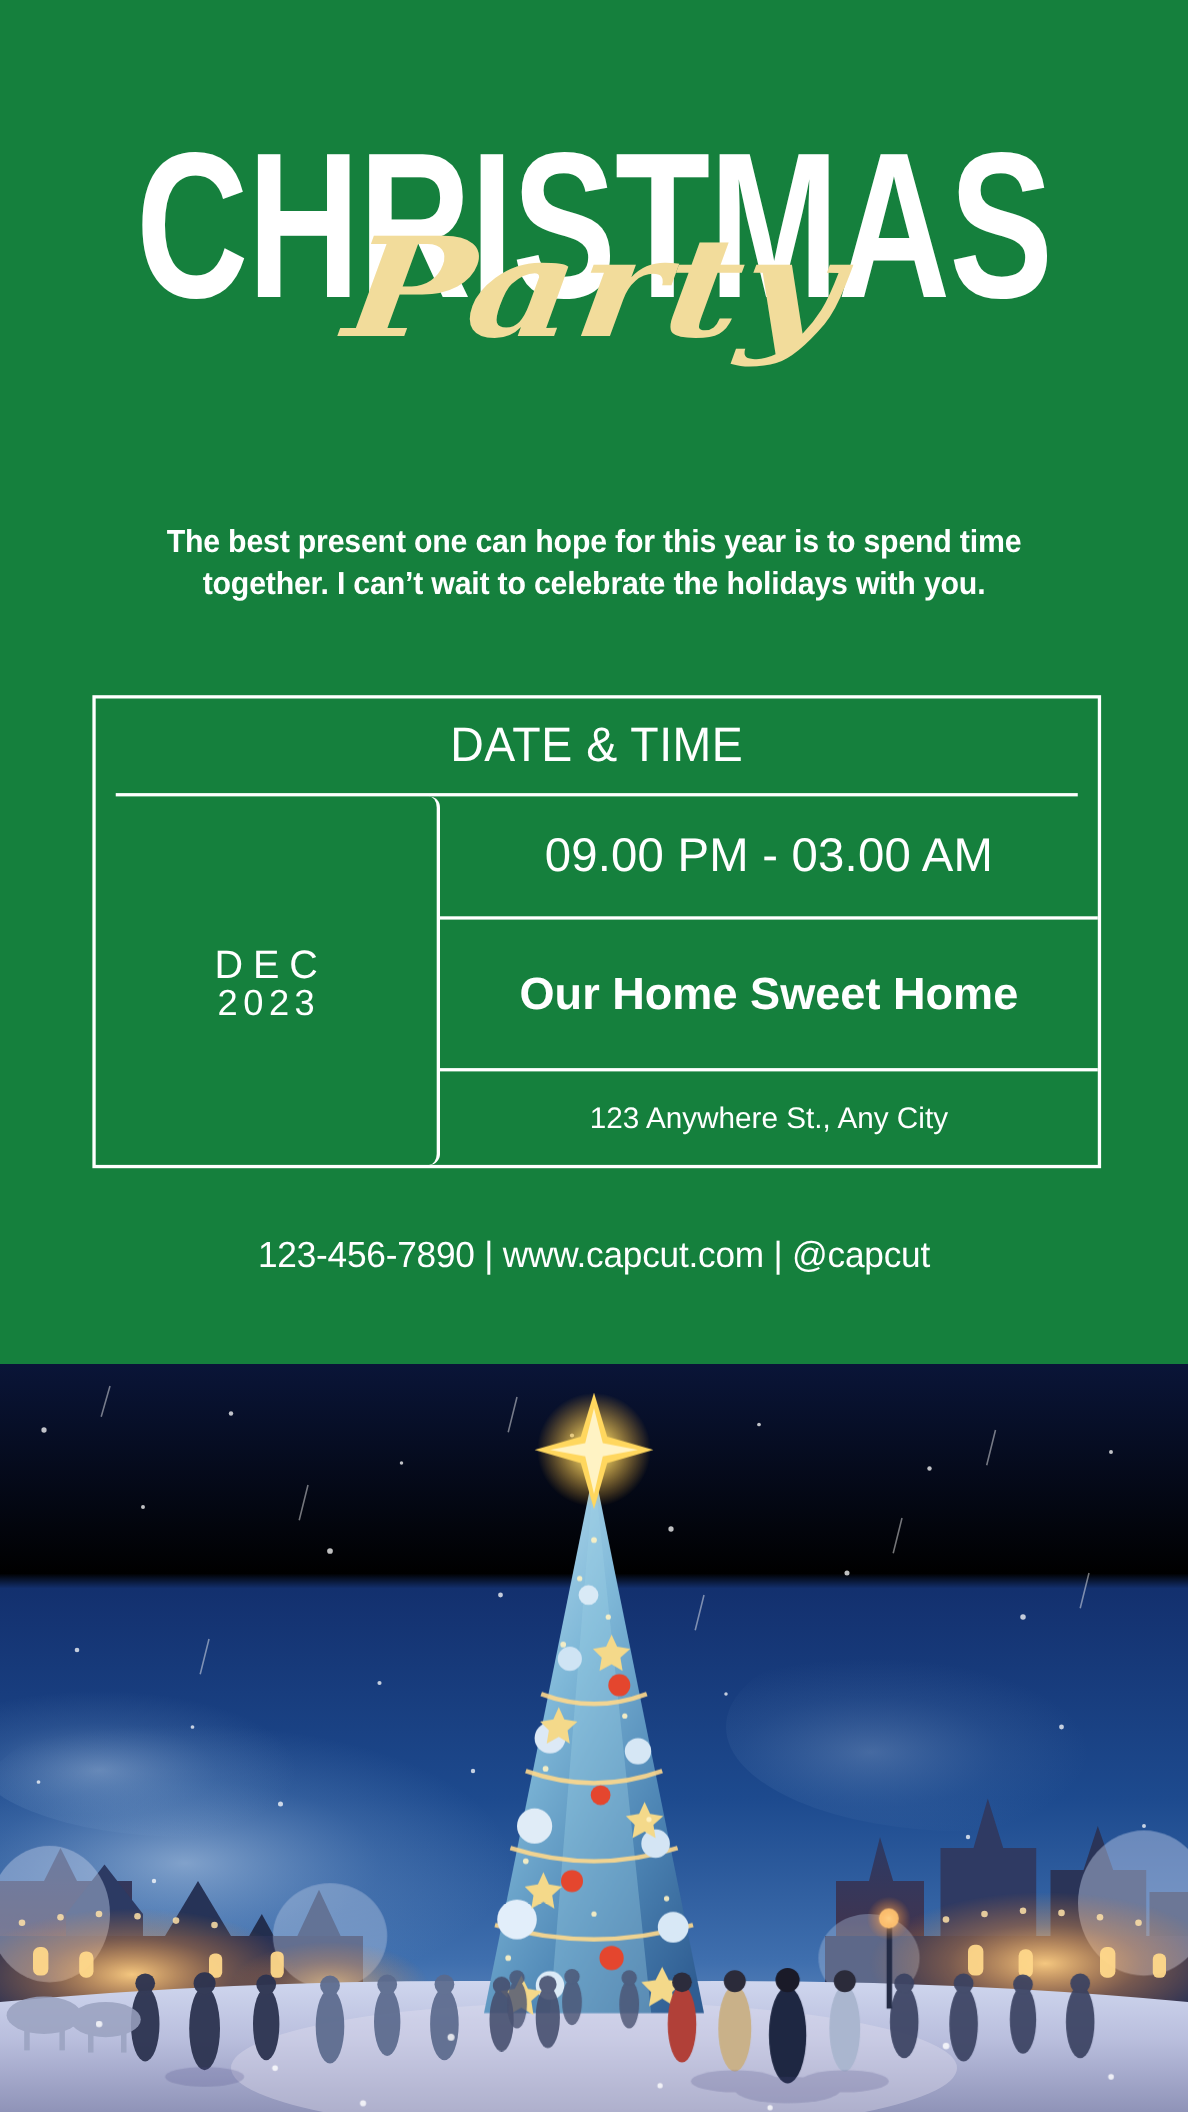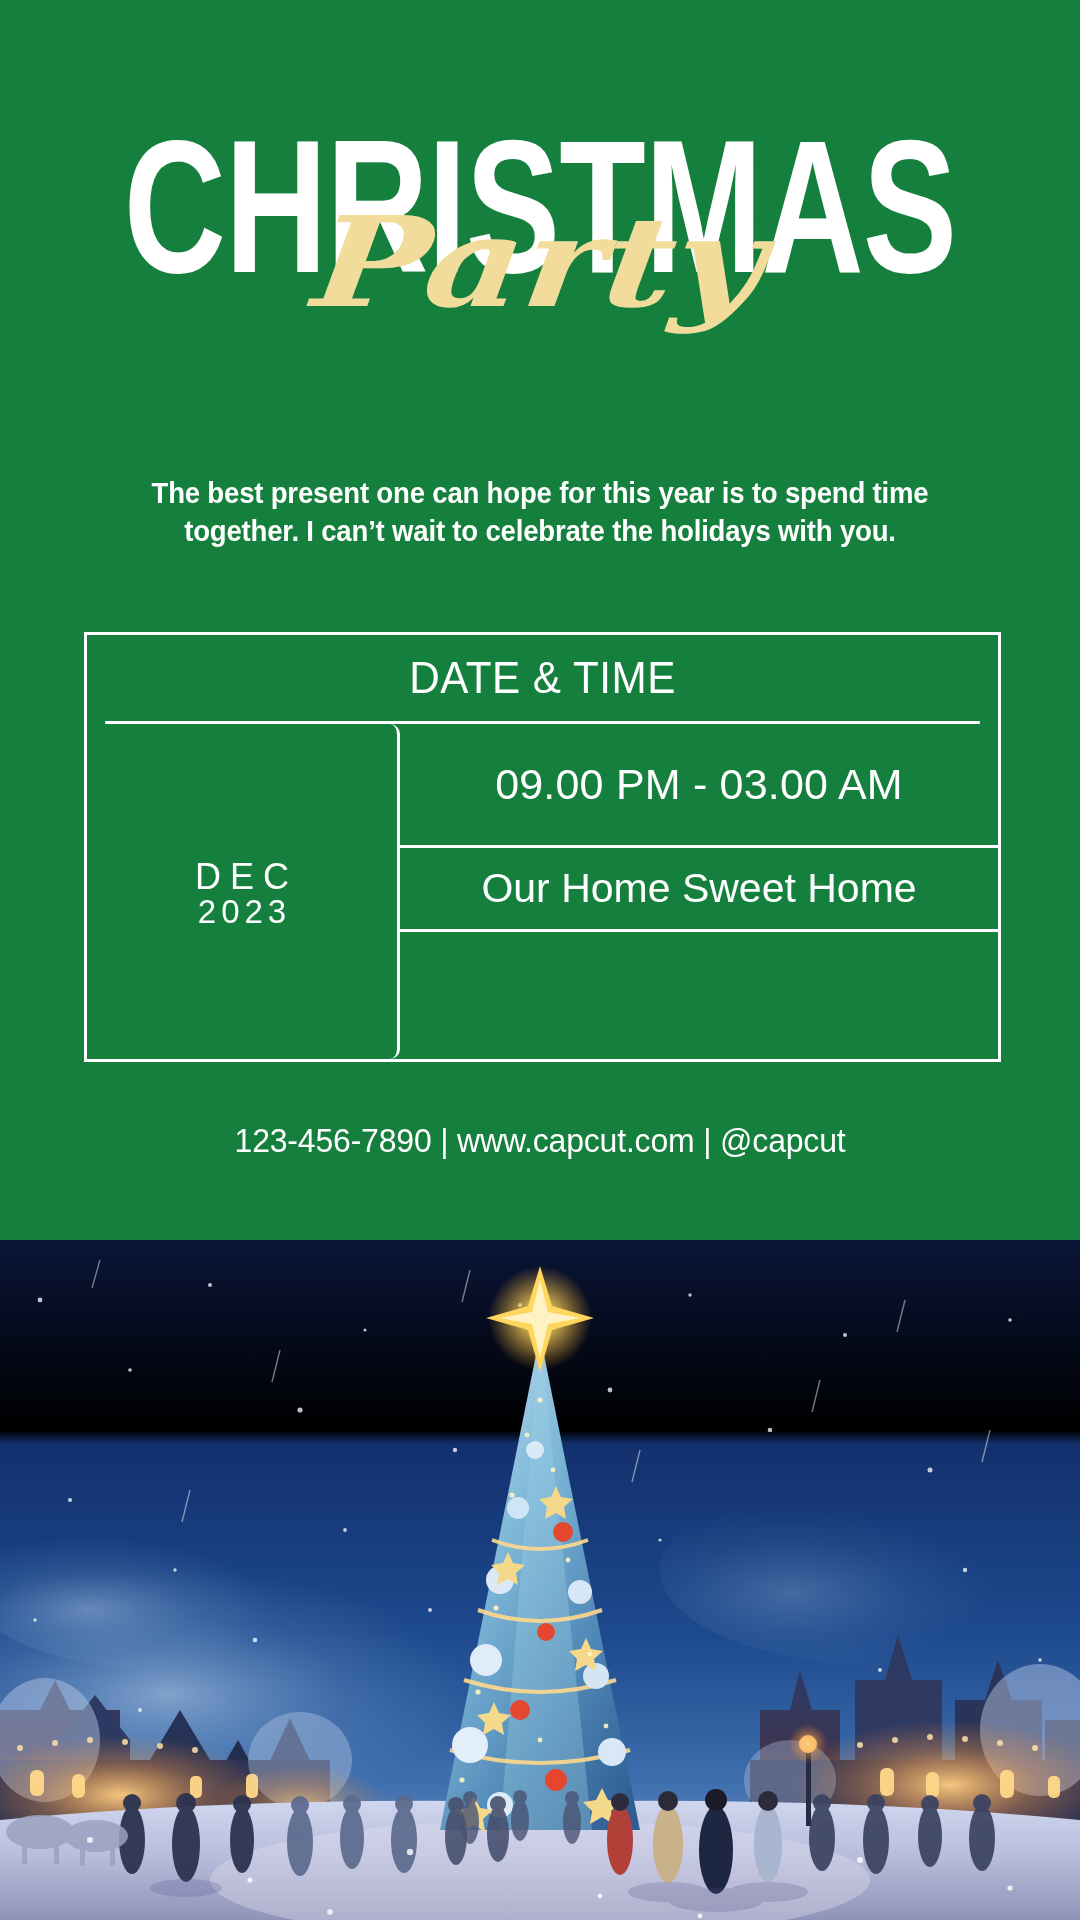--- a/index.html
+++ b/index.html
@@ -144,24 +144,24 @@
     text-align:center;
   }
   .dt-row-time {
     height:124px;
     border-bottom:3px solid #ffffff;
     font-size:43px;
     font-weight:400;
     letter-spacing:0.2px;
   }
   .dt-row-venue {
-    height:84px;
+    height:152px;
     border-bottom:3px solid #ffffff;
     font-size:41px;
-    font-weight:400;
+    font-weight:700;
   }
   .dt-row-address {
     height:94px;
     font-size:27px;
     font-weight:400;
   }
 
   
   .contact {
     position:absolute;
@@ -205,20 +205,21 @@
     <div class="dt-body">
 
       <div class="dt-left">
         <div class="dt-month">DEC</div>
         <div class="dt-year">2023</div>
       </div>
 
       <div class="dt-right">
         <div class="dt-row dt-row-time">09.00 PM - 03.00 AM</div>
         <div class="dt-row dt-row-venue">Our Home Sweet Home</div>
+        <div class="dt-row dt-row-address">123 Anywhere St., Any City</div>
       </div>
 
     </div>
   </div>
 
   <div class="contact">123-456-7890 | www.capcut.com | @capcut</div>
 
   <div class="photo">
     <svg viewBox="0 0 1080 680" preserveAspectRatio="xMidYMid slice">
       <defs>

